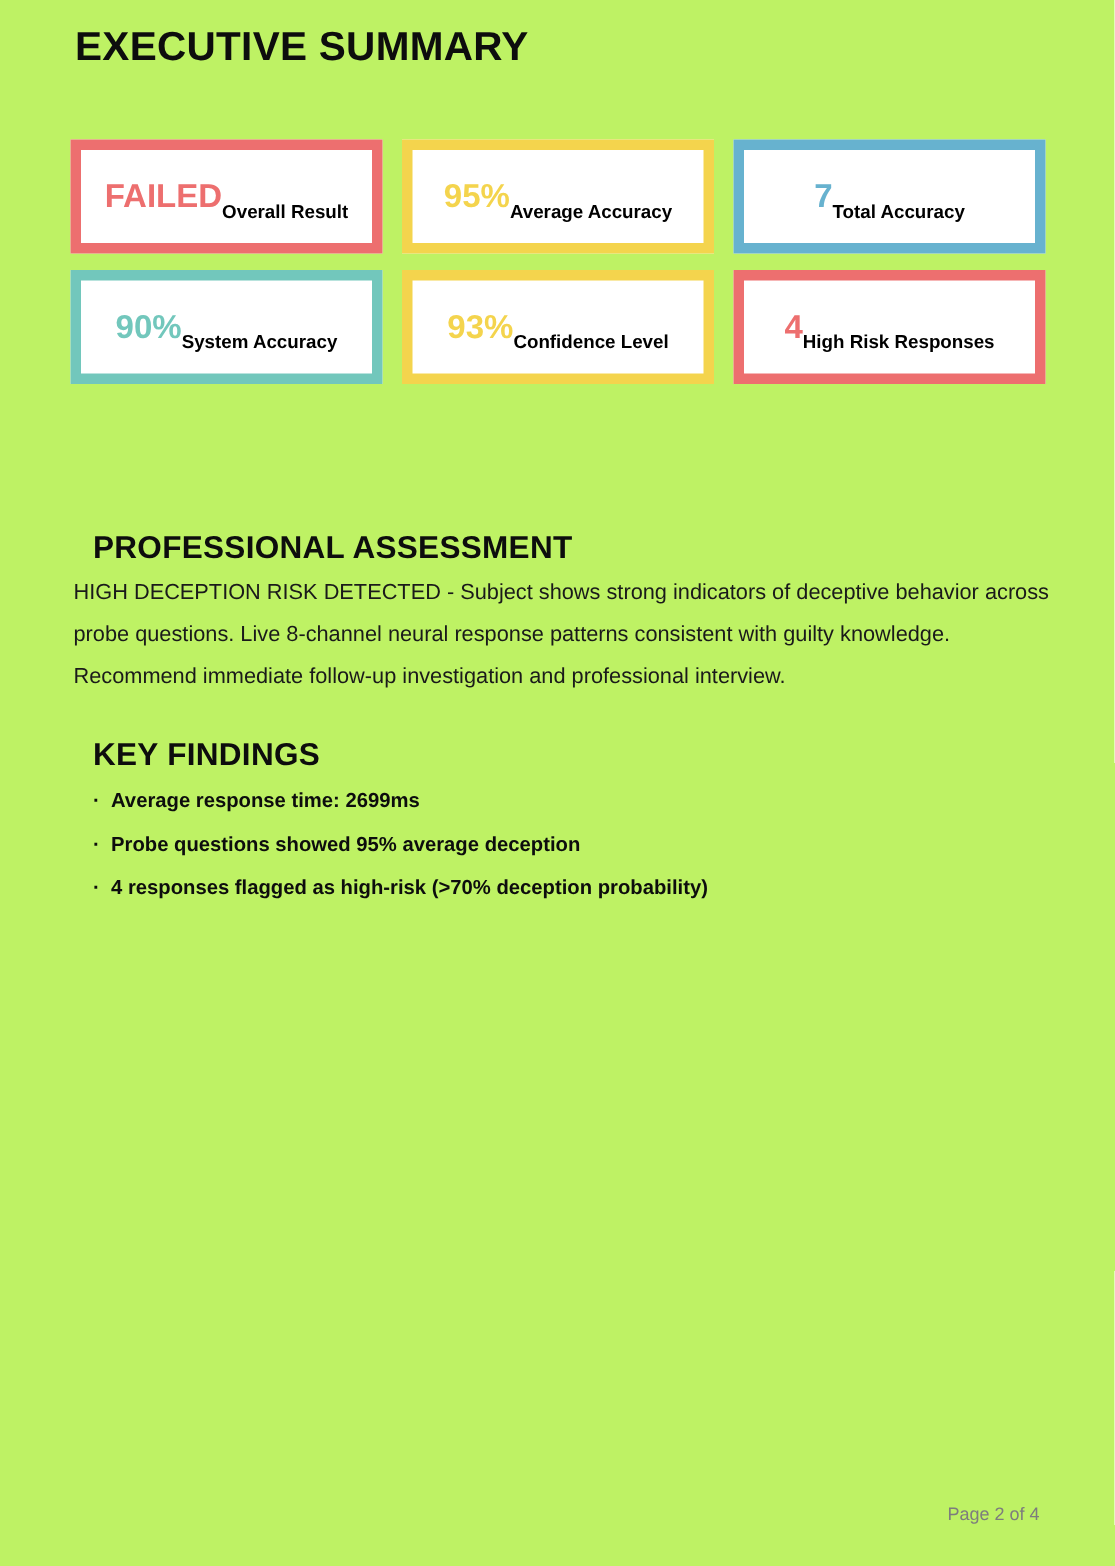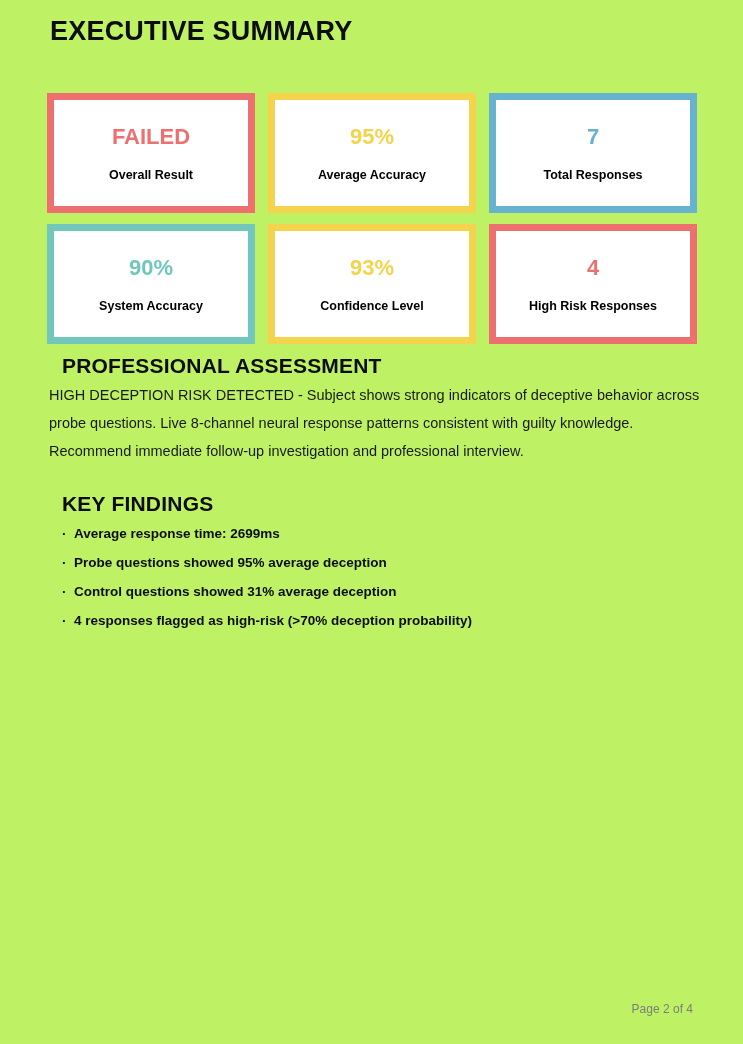--- a/index.html
+++ b/index.html
@@ -26,25 +26,25 @@
   .cards {
     position: absolute;
     left: 47px;
     top: 93px;
     width: 650px;
     display: grid;
     grid-template-columns: repeat(3, 1fr);
     gap: 11px 13px;
   }
   .card {
-    height: 120px;
+    height: 76px;
     border: 7px solid #000000;
     background: #ffffff;
     display: flex;
-    flex-direction: column;
+    flex-direction: row;
     align-items: center;
     justify-content: center;
     text-align: center;
   }
   .card-value {
     font-size: 22px;
     font-weight: bold;
     line-height: 24px;
   }
   .card-label {
@@ -114,21 +114,21 @@
       <div class="card" style="border-color: rgb(237, 111, 111);">
         <div class="card-value" style="color: rgb(237, 111, 111);">FAILED</div>
         <div class="card-label">Overall Result</div>
       </div>
       <div class="card" style="border-color: rgb(244, 212, 77);">
         <div class="card-value" style="color: rgb(244, 212, 77);">95%</div>
         <div class="card-label">Average Accuracy</div>
       </div>
       <div class="card" style="border-color: rgb(103, 178, 207);">
         <div class="card-value" style="color: rgb(103, 178, 207);">7</div>
-        <div class="card-label">Total Responses</div>
+        <div class="card-label">Total Accuracy</div>
       </div>
       <div class="card" style="border-color: rgb(114, 199, 188);">
         <div class="card-value" style="color: rgb(114, 199, 188);">90%</div>
         <div class="card-label">System Accuracy</div>
       </div>
       <div class="card" style="border-color: rgb(244, 212, 77);">
         <div class="card-value" style="color: rgb(244, 212, 77);">93%</div>
         <div class="card-label">Confidence Level</div>
       </div>
       <div class="card" style="border-color: rgb(237, 111, 111);">
@@ -139,19 +139,18 @@
 
   <h2 class="section-heading" id="assessment-heading">PROFESSIONAL ASSESSMENT</h2>
 
   <p class="assessment-body">HIGH DECEPTION RISK DETECTED - Subject shows strong indicators of deceptive behavior across probe questions. Live 8-channel neural response patterns consistent with guilty knowledge. Recommend immediate follow-up investigation and professional interview.</p>
 
   <h2 class="section-heading" id="findings-heading">KEY FINDINGS</h2>
 
   <ul class="findings-list">
       <li>Average response time: 2699ms</li>
       <li>Probe questions showed 95% average deception</li>
-      <li>Control questions showed 31% average deception</li>
       <li>4 responses flagged as high-risk (&gt;70% deception probability)</li>
     </ul>
 
   <div class="page-footer">Page 2 of 4</div>
 
 </div>
 
 </body></html>

